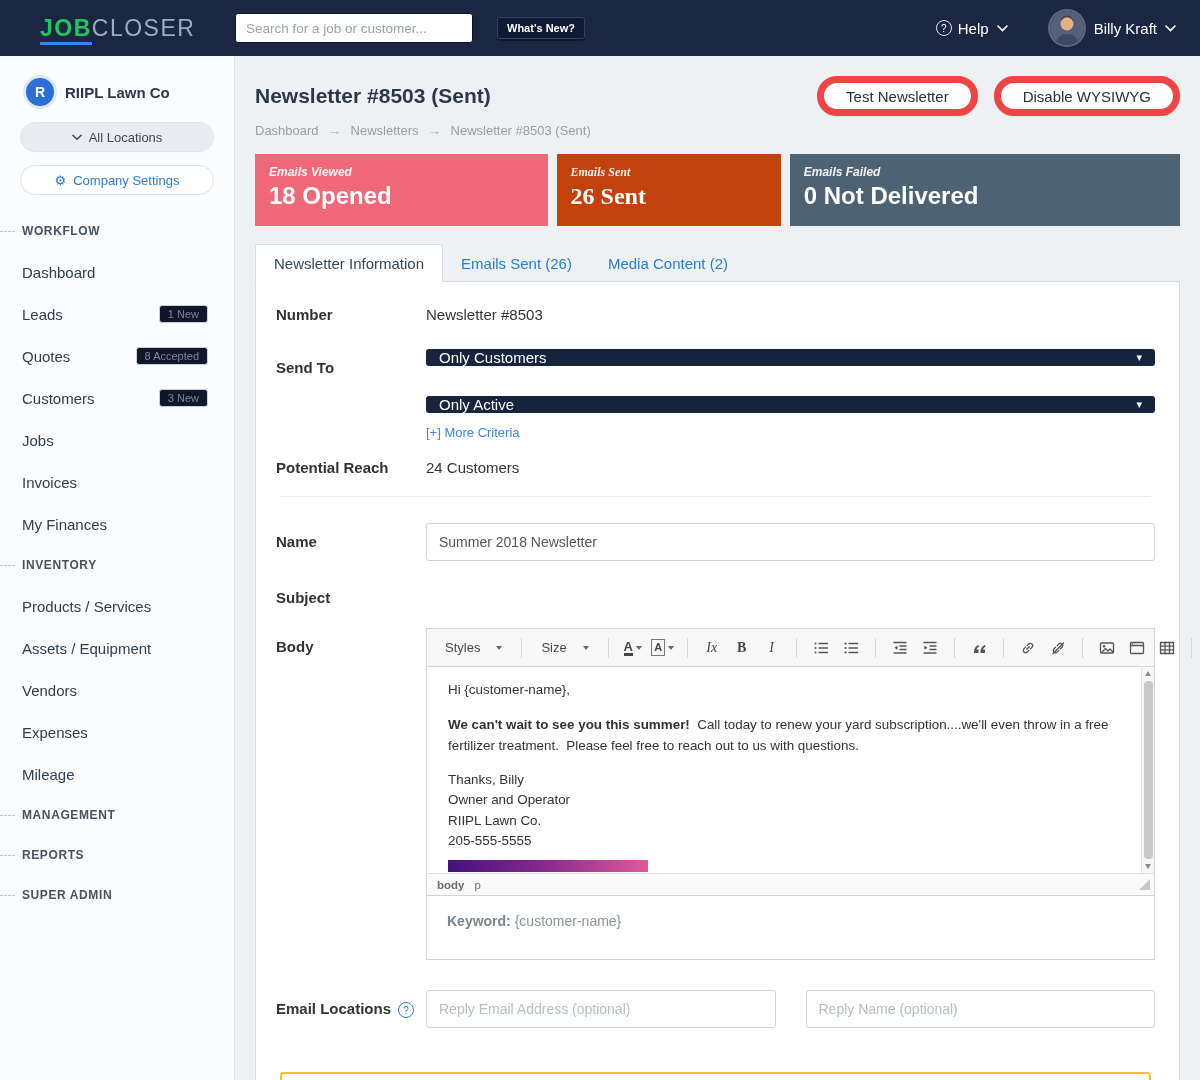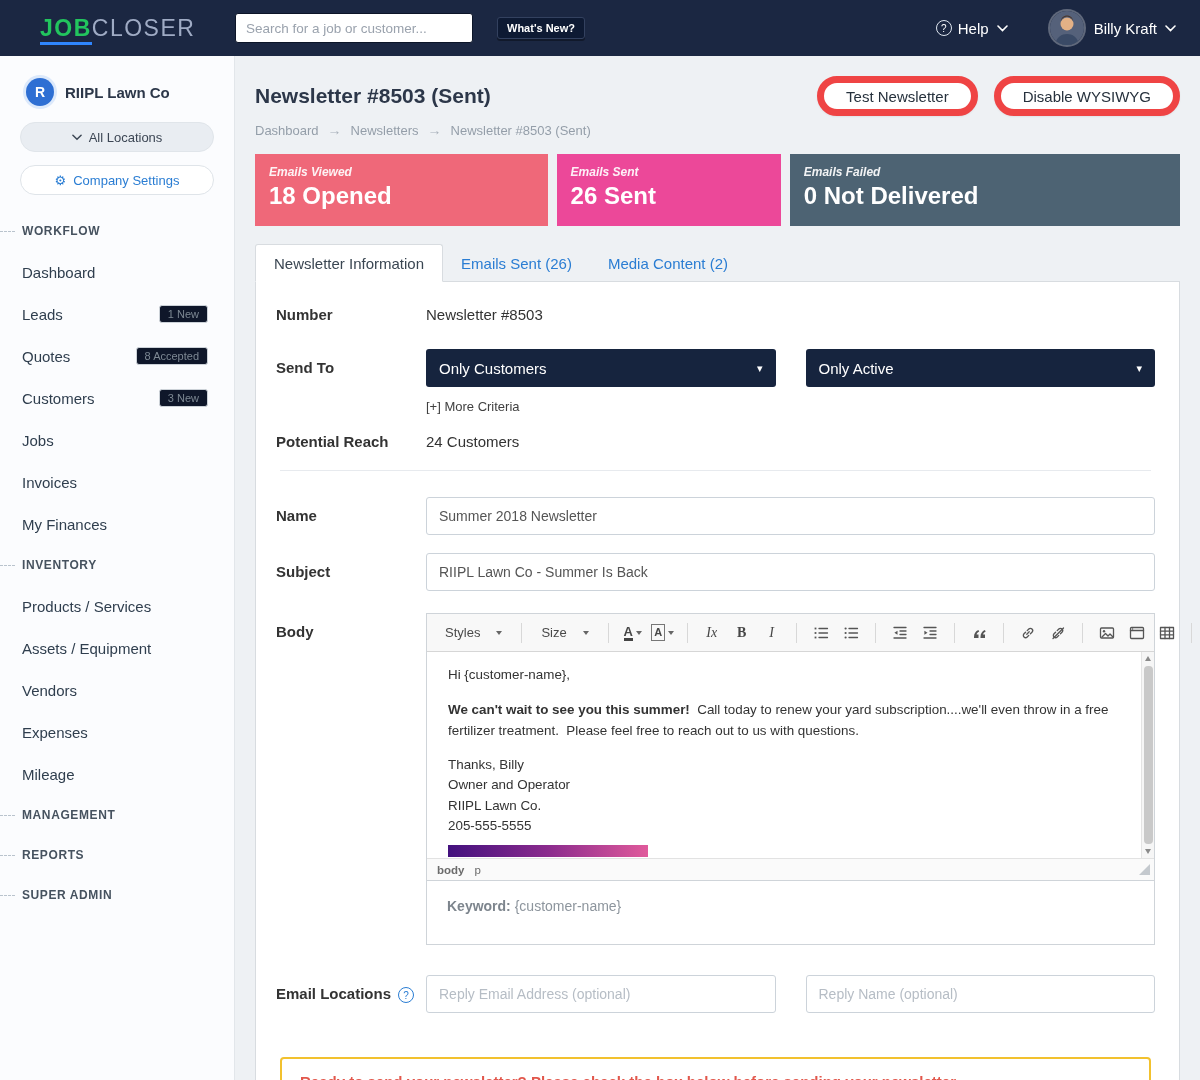--- a/index.html
+++ b/index.html
@@ -61,42 +61,42 @@
          font-family:inherit; }
   .crumbs { display:flex; gap:9px; align-items:center; font-size:13px; color:#949ea9; margin:6px 0 16px; }
   .crumbs .crumb { cursor:pointer; }
   .crumbs .arr { color:#a8b1ba; font-size:14px; }
 
   .stats { display:flex; gap:9px; height:72px; margin-bottom:18px; color:#fff; }
   .seg { padding:11px 0 0 14px; }
   .seg .sl { font-size:12px; font-style:italic; font-weight:bold; opacity:.92; }
   .seg .sv { font-size:24px; font-weight:bold; margin-top:3px; }
   .seg1 { flex:322; background:#ef6879; }
-  .seg2 { flex:243; background:#ec4899; }
+  .seg2 { flex:243; background:#c2410c;font-family:Liberation Serif, serif; }
   .seg3 { flex:435; background:#4d6373; }
 
   .tabs { display:flex; align-items:flex-end; position:relative; z-index:2; }
   .tab { padding:10px 18px 9px; font-size:15px; color:#2a7dd3; cursor:pointer; }
   .tab.active { background:#fff; border:1px solid #d8dce0; border-bottom:1px solid #fff;
                 margin-bottom:-1px; border-radius:3px 3px 0 0; color:#3a4652; }
 
   .card { background:#fff; border:1px solid #d8dce0; padding:24px 24px 40px 20px; min-height:860px; }
   .row { display:flex; }
   .lbl { flex:0 0 150px; font-size:15px; font-weight:bold; color:#333; }
   .row.aligned .lbl { padding-top:10px; }
   .rowc { flex:1; min-width:0; }
   .val { font-size:15px; color:#333; }
   .mb26 { margin-bottom:26px; } .mb20 { margin-bottom:20px; }
   .mb18 { margin-bottom:18px; } .mb22 { margin-bottom:22px; }
 
-  .selects { display:flex; gap:30px; }
+  .selects { display:flex; gap:30px;flex-direction:column; }
   .sel { flex:1; height:38px; background:#16243e; color:#fff; border-radius:3px; display:flex;
          align-items:center; justify-content:space-between; padding:0 13px; font-size:15px; cursor:pointer; }
   .sel .car { font-size:11px; color:#fff; }
-  .link { color:#404040; font-size:13px; margin-top:12px; display:inline-block; cursor:pointer; text-decoration:none;text-align:right; }
+  .link { color:#3b82f6; font-size:13px; margin-top:12px; display:inline-block; cursor:pointer; text-decoration:none;text-align:right; }
 
   .tinput { width:100%; height:38px; border:1px solid #ccd3da; border-radius:3px; padding:0 12px;
             font-size:14px; color:#555; font-family:inherit; background:#fff; }
   .tinput::placeholder { color:#b6bdc5; }
   .hr { border:none; border-top:1px solid #e7eaee; margin:0 4px 26px; }
 
   
   .bodywrap { border:1px solid #cfd4d9; }
   .editor { border-bottom:1px solid #cfd4d9; }
   .tbar { background:#f8f8f8; border-bottom:1px solid #d6d6d6; display:flex; align-items:center;
@@ -332,23 +332,20 @@
 
       <div class="row aligned mb18">
         <div class="lbl">Name</div>
         <div class="rowc">
           <input class="tinput" type="text" value="Summer 2018 Newsletter" style="">
         </div>
       </div>
 
       <div class="row aligned mb22">
         <div class="lbl">Subject</div>
-        <div class="rowc">
-          <input class="tinput" type="text" value="RIIPL Lawn Co - Summer Is Back" style="">
-        </div>
       </div>
 
       <div class="row">
         <div class="lbl" style="padding-top:10px;">Body</div>
         <div class="rowc">
           <div class="bodywrap">
             <div class="editor">
 
               <div class="tbar">
                 <div class="combo">

